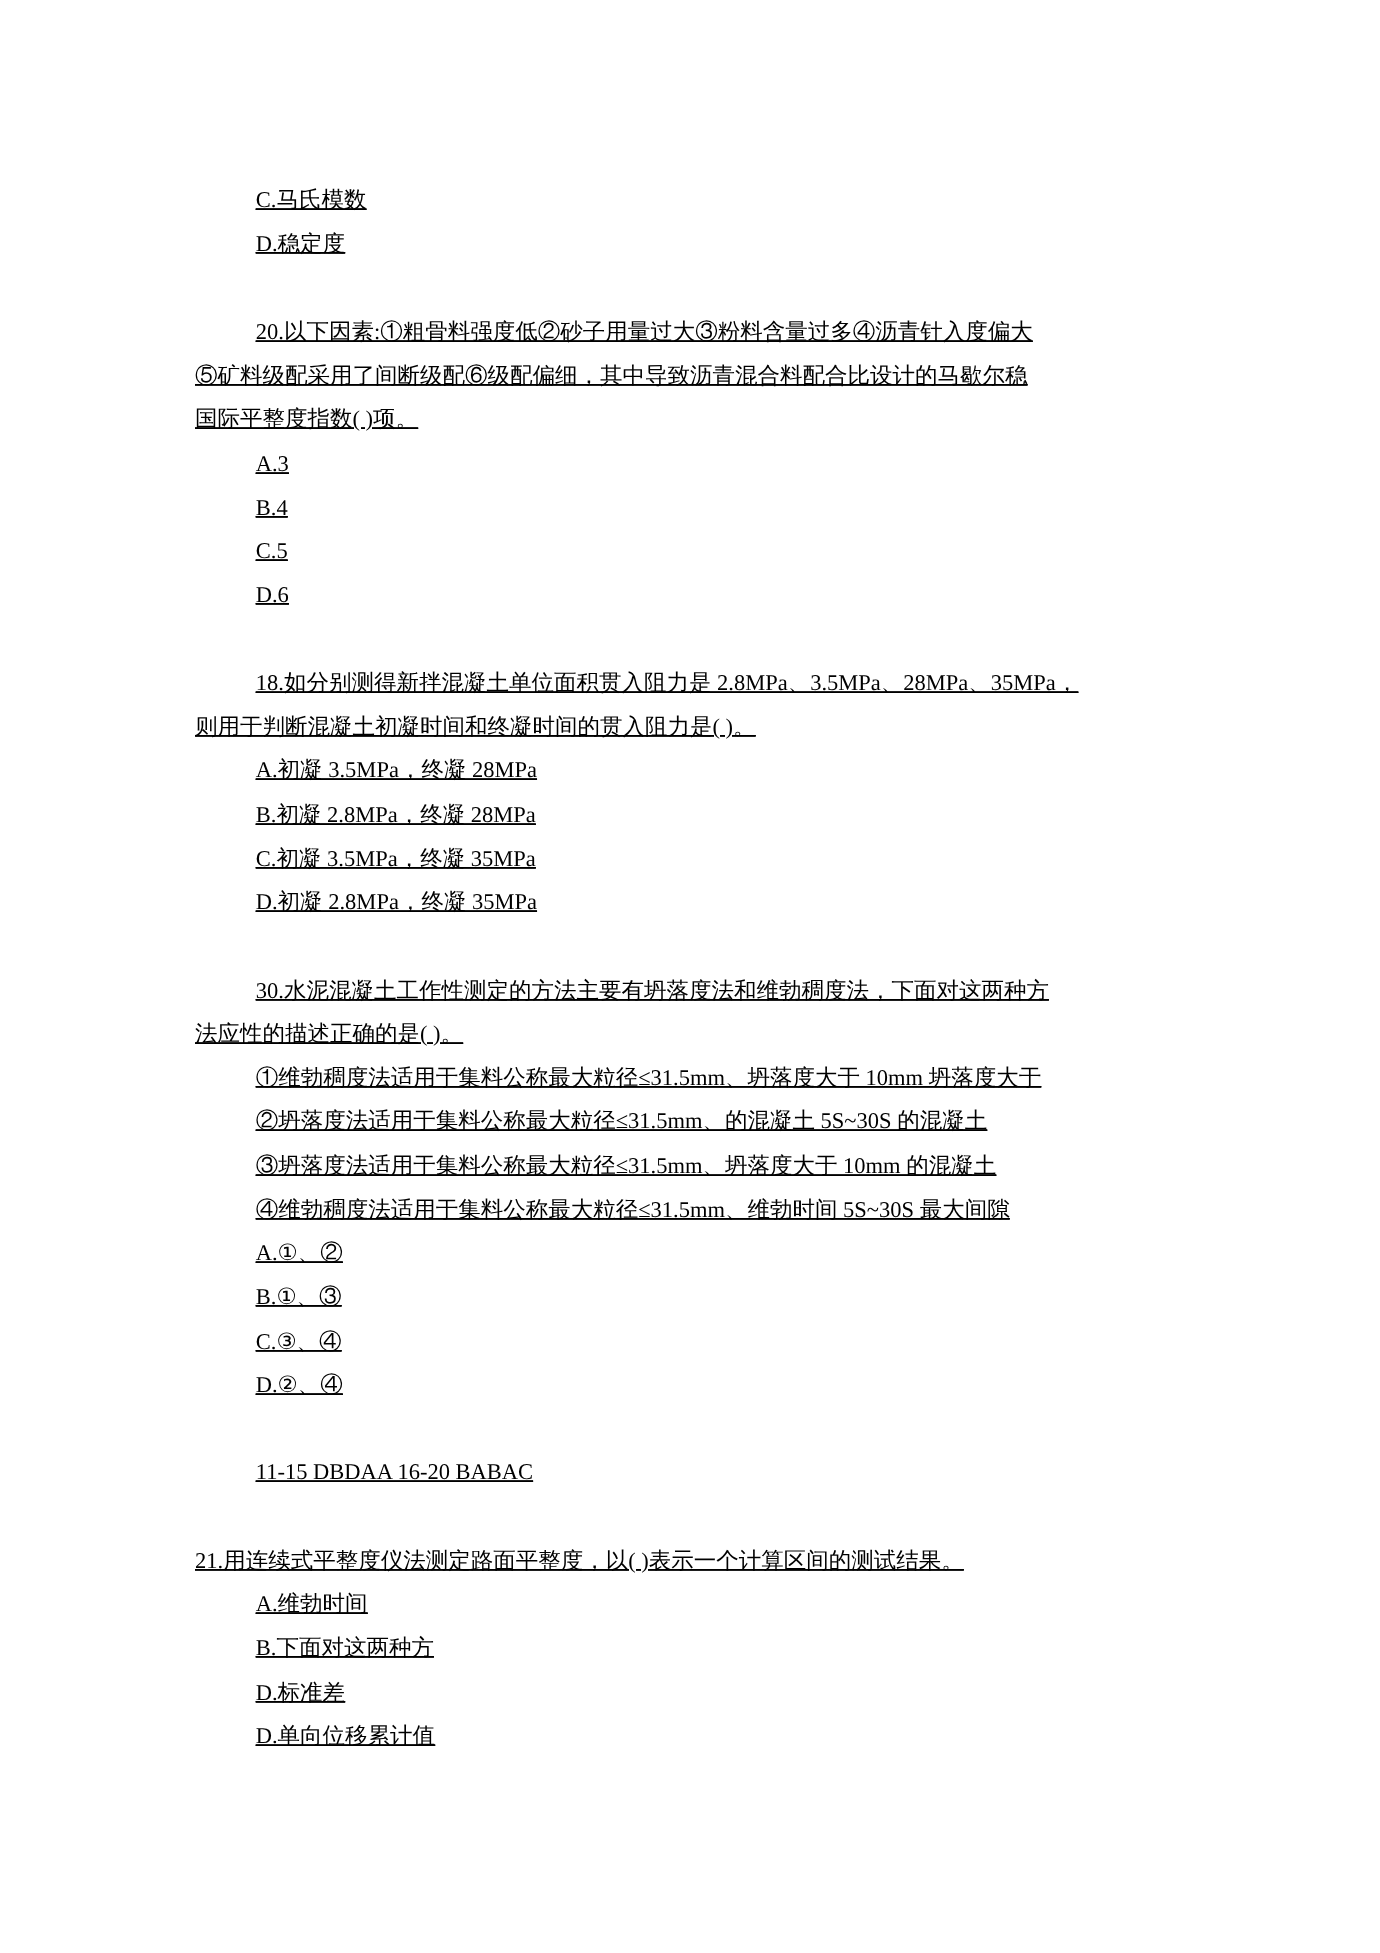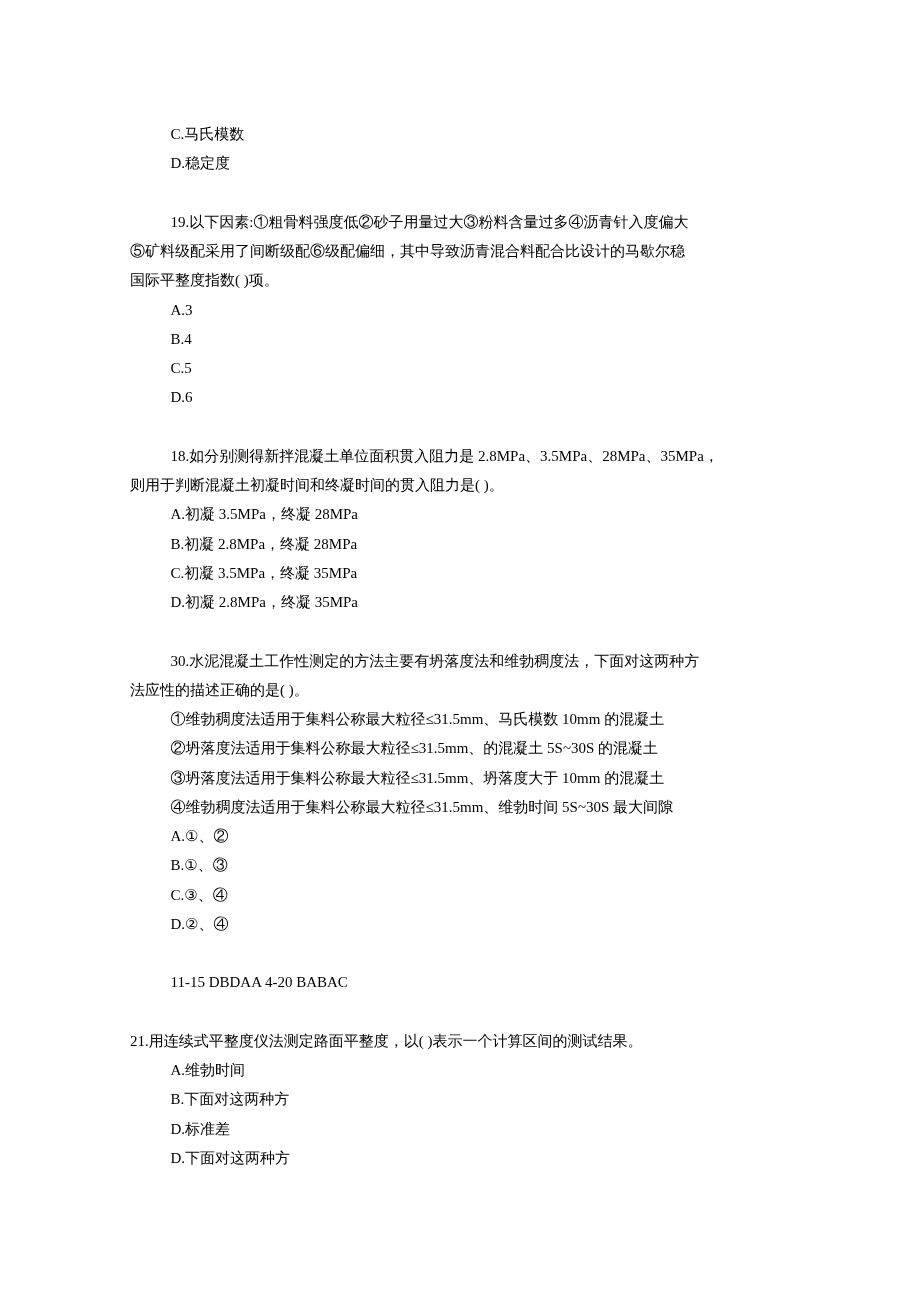--- a/index.html
+++ b/index.html
@@ -1,15 +1,15 @@
 <!DOCTYPE html>
 <html><head>
   <meta charset="utf-8">
   <style>
-    * { margin: 0; padding: 0; box-sizing: border-box; }
+    * { margin: 0; padding: 0; box-sizing: border-box; text-decoration: underline; }
     body {
       background: #ffffff;
       width: 920px;
       min-height: 1302px;
       padding: 120px 130px 100px 130px;
       font-family: "SimSun", "宋体", serif;
       font-size: 15px;
       line-height: 1.95;
       color: #000;
     }
@@ -21,53 +21,53 @@
     .q21-head { padding-left: 0; }
   </style>
 </head>
 <body>
 
 <div class="option">C.马氏模数</div>
 <div class="option">D.稳定度</div>
 
 <div class="gap"></div>
 
-<div class="question-start">19.以下因素:①粗骨料强度低②砂子用量过大③粉料含量过多④沥青针入度偏大</div>
+<div class="question-start">20.以下因素:①粗骨料强度低②砂子用量过大③粉料含量过多④沥青针入度偏大</div>
 <div class="question-body">⑤矿料级配采用了间断级配⑥级配偏细，其中导致沥青混合料配合比设计的马歇尔稳</div>
 <div class="question-body">国际平整度指数( )项。</div>
 <div class="option">A.3</div>
 <div class="option">B.4</div>
 <div class="option">C.5</div>
 <div class="option">D.6</div>
 
 <div class="gap"></div>
 
 <div class="question-start">18.如分别测得新拌混凝土单位面积贯入阻力是 2.8MPa、3.5MPa、28MPa、35MPa，</div>
 <div class="question-body">则用于判断混凝土初凝时间和终凝时间的贯入阻力是( )。</div>
 <div class="option">A.初凝 3.5MPa，终凝 28MPa</div>
 <div class="option">B.初凝 2.8MPa，终凝 28MPa</div>
 <div class="option">C.初凝 3.5MPa，终凝 35MPa</div>
 <div class="option">D.初凝 2.8MPa，终凝 35MPa</div>
 
 <div class="gap"></div>
 
 <div class="question-start">30.水泥混凝土工作性测定的方法主要有坍落度法和维勃稠度法，下面对这两种方</div>
 <div class="question-body">法应性的描述正确的是( )。</div>
-<div class="option">①维勃稠度法适用于集料公称最大粒径≤31.5mm、马氏模数 10mm 的混凝土</div>
+<div class="option">①维勃稠度法适用于集料公称最大粒径≤31.5mm、坍落度大于 10mm 坍落度大于</div>
 <div class="option">②坍落度法适用于集料公称最大粒径≤31.5mm、的混凝土 5S~30S 的混凝土</div>
 <div class="option">③坍落度法适用于集料公称最大粒径≤31.5mm、坍落度大于 10mm 的混凝土</div>
 <div class="option">④维勃稠度法适用于集料公称最大粒径≤31.5mm、维勃时间 5S~30S 最大间隙</div>
 <div class="option">A.①、②</div>
 <div class="option">B.①、③</div>
 <div class="option">C.③、④</div>
 <div class="option">D.②、④</div>
 
 <div class="gap"></div>
 
-<div class="answer-key">11-15   DBDAA    4-20   BABAC</div>
+<div class="answer-key">11-15   DBDAA    16-20   BABAC</div>
 
 <div class="gap"></div>
 
 <div class="q21-head">21.用连续式平整度仪法测定路面平整度，以( )表示一个计算区间的测试结果。</div>
 <div class="option">A.维勃时间</div>
 <div class="option">B.下面对这两种方</div>
 <div class="option">D.标准差</div>
-<div class="option">D.下面对这两种方</div>
+<div class="option">D.单向位移累计值</div>
 
 </body></html>

